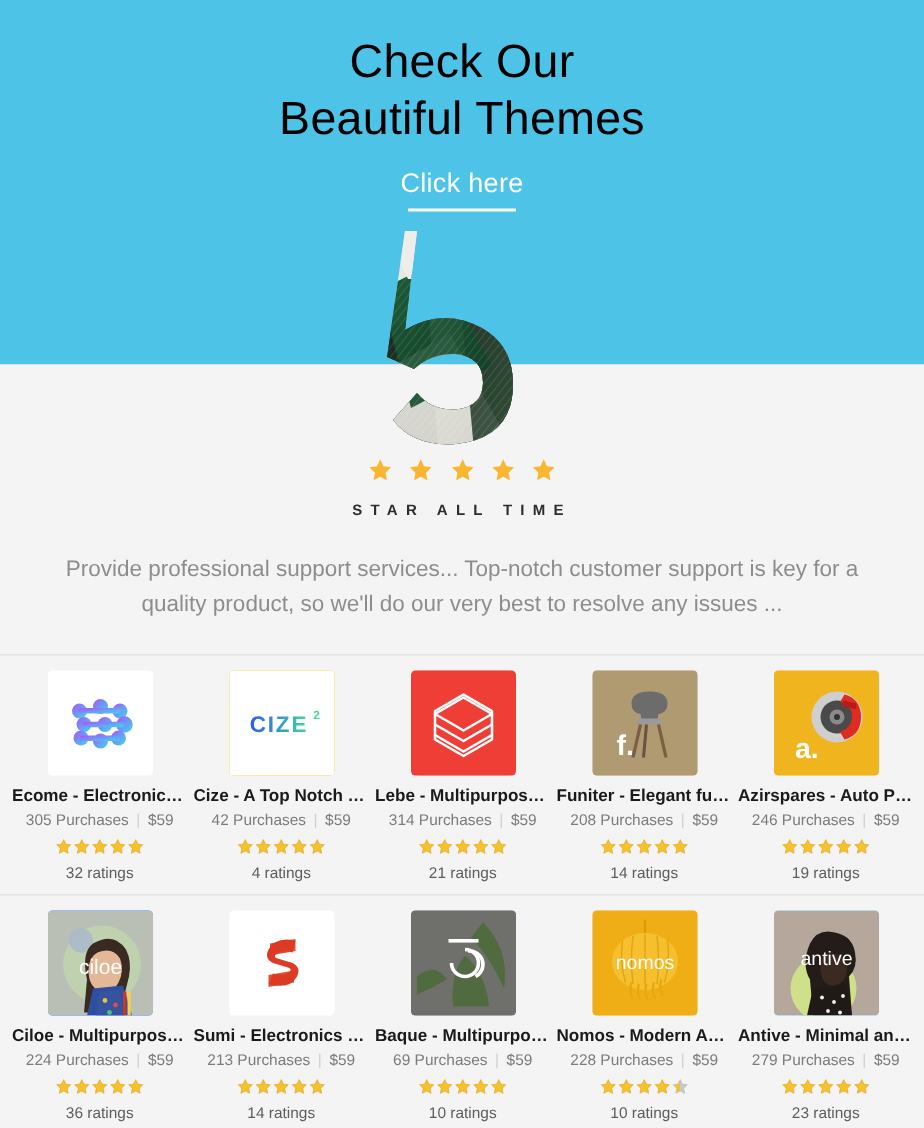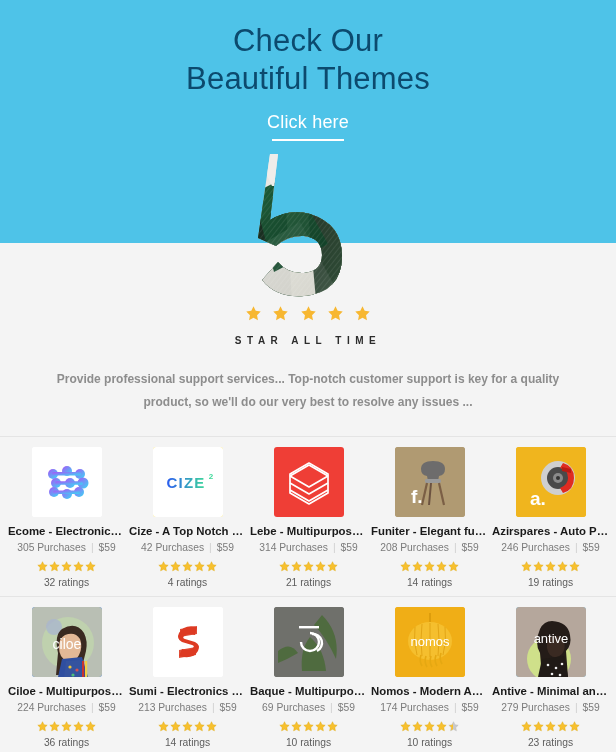--- a/index.html
+++ b/index.html
@@ -18,21 +18,21 @@
   .hero {
     position: relative;
     width: 616px;
     height: 243px;
     background: #4ec3e8;
     text-align: center;
     overflow: visible;
   }
   .hero-title {
     padding-top: 22px;
-    color: #0c4a6e;
+    color: #000000;
     font-size: 31px;
     line-height: 38px;
     font-weight: 400;
     letter-spacing: 0.2px;
   }
   .hero-title .l2 { display: block; }
 
   .click-here-wrap { margin-top: 14px; display: inline-block; }
   .click-here {
     display: inline-block;
@@ -75,25 +75,25 @@
   .star-all-time {
     color: #2c2c2c;
     font-size: 10px;
     font-weight: 700;
     letter-spacing: 5.5px;
     margin-bottom: 22px;
   }
 
   .review-desc {
     color: #8d8d8d;
-    font-size: 12px;
+    font-size: 15px;
     line-height: 23px;
     width: 540px;
     margin: 0 auto;
-    font-weight: 700;
+    font-weight: 400;
   }
 
   
   .rows { margin-top: 22px; }
   .row {
     display: flex;
     width: 616px;
     padding: 10px 6px 8px 6px;
     border-top: 1px solid #e4e4e4;
   }
@@ -498,21 +498,21 @@
                 <path d="M26 48 q-2 6 1 11"></path>
                 <path d="M31 49 q-2 6 1 11"></path>
                 <path d="M36 49 q-2 6 1 11"></path>
                 <path d="M41 48 q-2 6 1 11"></path>
                 <path d="M46 46 q-2 6 1 11"></path>
               </g>
               <text x="35" y="39" text-anchor="middle" font-family="Liberation Sans, sans-serif" font-size="13" fill="#fff">nomos</text>
             </svg>
           </div>
           <div class="card-title">Nomos - Modern AJA...</div>
-          <div class="meta"><span>174 Purchases</span><span class="sep">|</span><span class="price">$59</span></div>
+          <div class="meta"><span>228 Purchases</span><span class="sep">|</span><span class="price">$59</span></div>
           <div class="stars-small"><svg width="11" height="11" viewBox="0 0 24 24">
               <path fill="#f7c02e" stroke="#e0a90f" stroke-width="1" d="M12 1.6l3.1 6.6 7.1 1-5.2 5.1 1.3 7.2L12 18.1 5.7 21.5 7 14.3 1.8 9.2l7.1-1z"></path>
             </svg><svg width="11" height="11" viewBox="0 0 24 24">
               <path fill="#f7c02e" stroke="#e0a90f" stroke-width="1" d="M12 1.6l3.1 6.6 7.1 1-5.2 5.1 1.3 7.2L12 18.1 5.7 21.5 7 14.3 1.8 9.2l7.1-1z"></path>
             </svg><svg width="11" height="11" viewBox="0 0 24 24">
               <path fill="#f7c02e" stroke="#e0a90f" stroke-width="1" d="M12 1.6l3.1 6.6 7.1 1-5.2 5.1 1.3 7.2L12 18.1 5.7 21.5 7 14.3 1.8 9.2l7.1-1z"></path>
             </svg><svg width="11" height="11" viewBox="0 0 24 24">
               <path fill="#f7c02e" stroke="#e0a90f" stroke-width="1" d="M12 1.6l3.1 6.6 7.1 1-5.2 5.1 1.3 7.2L12 18.1 5.7 21.5 7 14.3 1.8 9.2l7.1-1z"></path>
             </svg><svg width="11" height="11" viewBox="0 0 24 24">
               <defs>

